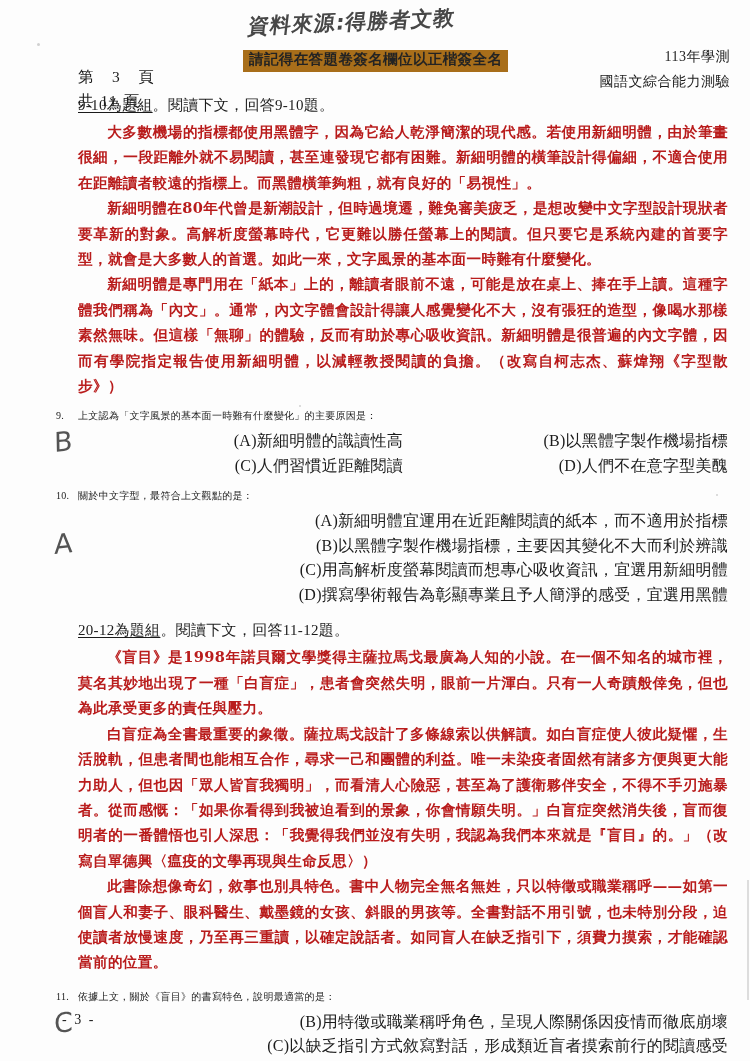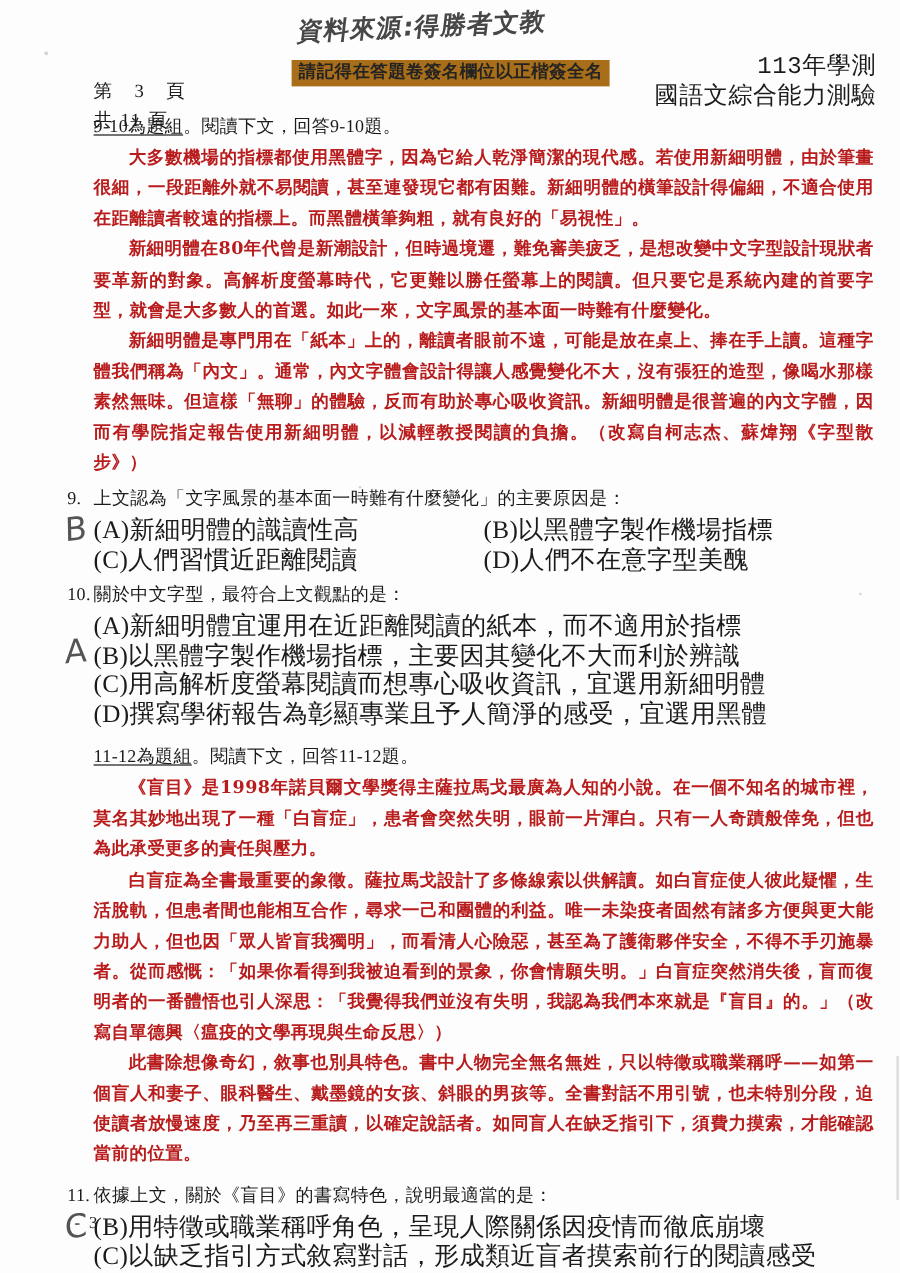--- a/index.html
+++ b/index.html
@@ -82,25 +82,24 @@
     white-space: nowrap;
     font-family: "Liberation Serif", serif;
     font-weight: 600;
     opacity: .92;
   }
   .exam-info {
     position: absolute;
     right: 20px;
     top: 44px;
     text-align: right;
-    font-size: 20px;
+    font-size: 14px;
     line-height: 25px;
     letter-spacing: .5px;
     white-space: nowrap;
-    font-family: Liberation Mono, monospace;
   }
 
   
   .content {
     position: absolute;
     left: 0;
     top: 96px;
     right: 0;
   }
 
@@ -130,40 +129,41 @@
   .passage p {
     margin: 0;
     text-indent: 2em;
   }
 
   .question {
     position: relative;
     margin: 6px 22px 0 56px;
   }
   .q-line {
-    font-size: 15px;
+    font-size: 10px;
     line-height: 24px;
     letter-spacing: .3px;
     padding-left: 22px;
     text-indent: -22px;
     margin-bottom: 1px;
   }
   .q-num {
     display: inline-block;
     width: 22px;
     text-indent: 0;
   }
   .options {
     margin-left: 22px;
   }
   .opt {
-    font-size: 21px;
+    font-size: 16px;
     line-height: 24.5px;
     letter-spacing: .25px;
     white-space: nowrap;
+    text-align: right;
   }
   .opt-grid {
     display: flex;
     flex-wrap: wrap;
     margin-left: 22px;
   }
   .opt-grid .opt {
     width: 50%;
     box-sizing: border-box;
   }
@@ -247,21 +247,21 @@
       </div>
       <div class="options">
         <div class="opt">(A)新細明體宜運用在近距離閱讀的紙本，而不適用於指標</div>
         <div class="opt">(B)以黑體字製作機場指標，主要因其變化不大而利於辨識</div>
         <div class="opt">(C)用高解析度螢幕閱讀而想專心吸收資訊，宜選用新細明體</div>
         <div class="opt">(D)撰寫學術報告為彰顯專業且予人簡淨的感受，宜選用黑體</div>
       </div>
     </div>
 
     <div class="group-head" style="margin-top:14px;">
-      <span class="ul">11-12為題組</span><span>。閱讀下文，回答11-12題。</span>
+      <span class="ul">20-12為題組</span><span>。閱讀下文，回答11-12題。</span>
     </div>
 
     <div class="passage">
       <p>《盲目》是1998年諾貝爾文學獎得主薩拉馬戈最廣為人知的小說。在一個不知名的城市裡，莫名其妙地出現了一種「白盲症」，患者會突然失明，眼前一片渾白。只有一人奇蹟般倖免，但也為此承受更多的責任與壓力。</p>
       <p>白盲症為全書最重要的象徵。薩拉馬戈設計了多條線索以供解讀。如白盲症使人彼此疑懼，生活脫軌，但患者間也能相互合作，尋求一己和團體的利益。唯一未染疫者固然有諸多方便與更大能力助人，但也因「眾人皆盲我獨明」，而看清人心險惡，甚至為了護衛夥伴安全，不得不手刃施暴者。從而感慨：「如果你看得到我被迫看到的景象，你會情願失明。」白盲症突然消失後，盲而復明者的一番體悟也引人深思：「我覺得我們並沒有失明，我認為我們本來就是『盲目』的。」（改寫自單德興〈瘟疫的文學再現與生命反思〉）</p>
       <p>此書除想像奇幻，敘事也別具特色。書中人物完全無名無姓，只以特徵或職業稱呼——如第一個盲人和妻子、眼科醫生、戴墨鏡的女孩、斜眼的男孩等。全書對話不用引號，也未特別分段，迫使讀者放慢速度，乃至再三重讀，以確定說話者。如同盲人在缺乏指引下，須費力摸索，才能確認當前的位置。</p>
     </div>
 
     <div class="question" style="margin-top:10px;">
       <div class="hand-answer" style="top:22px;">C</div>

